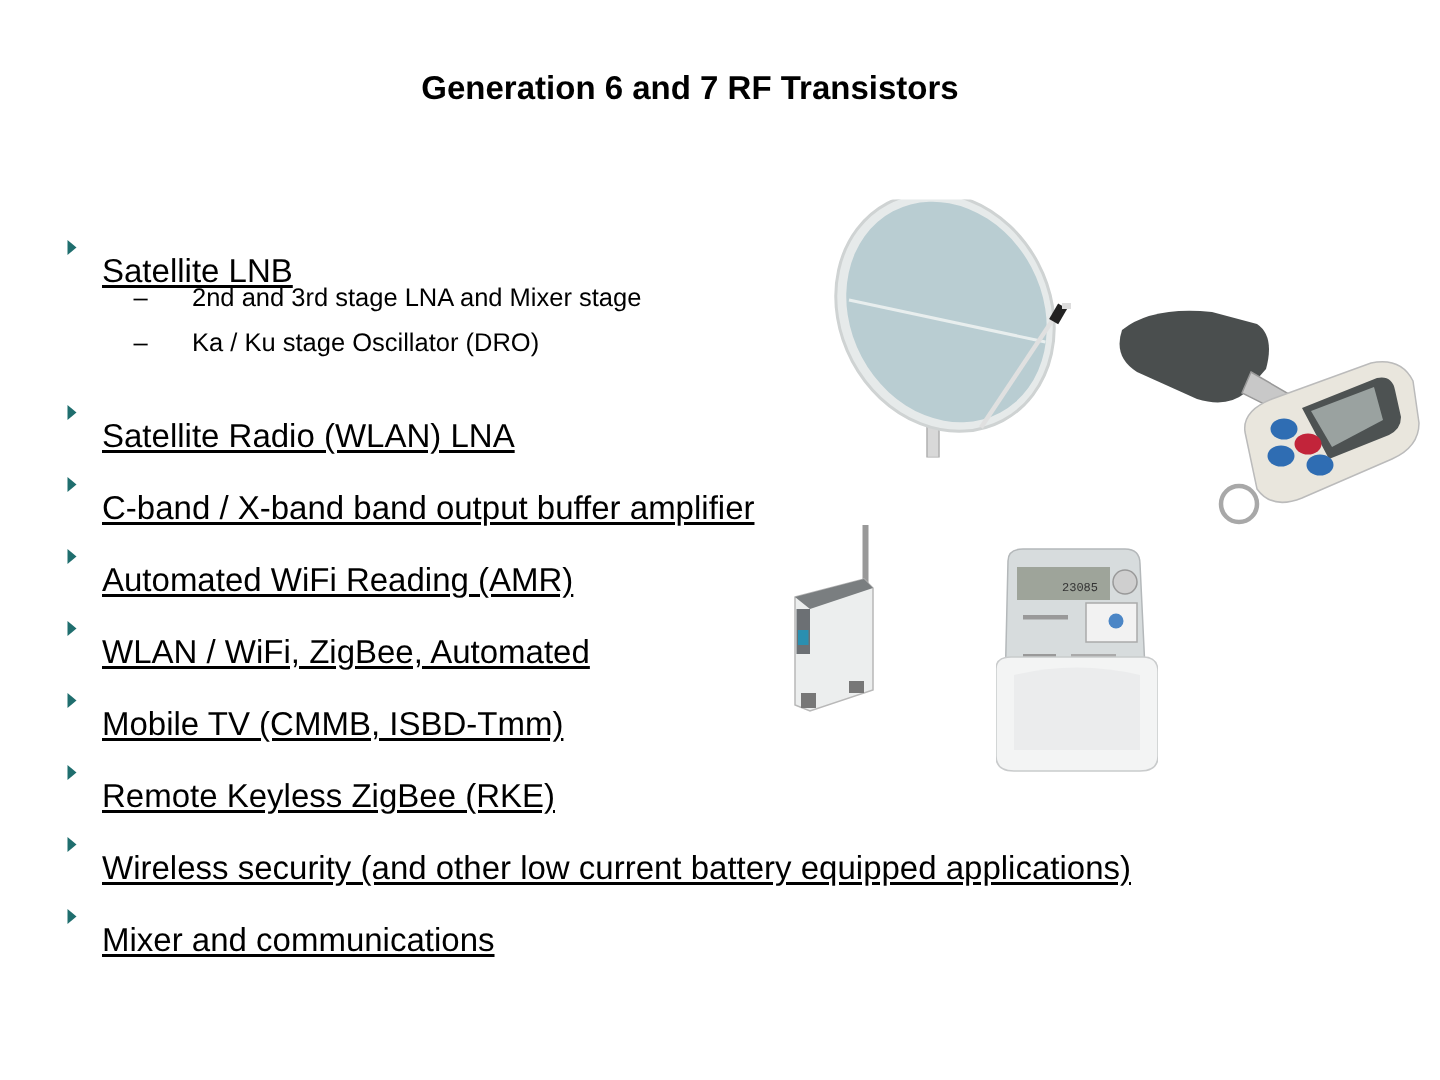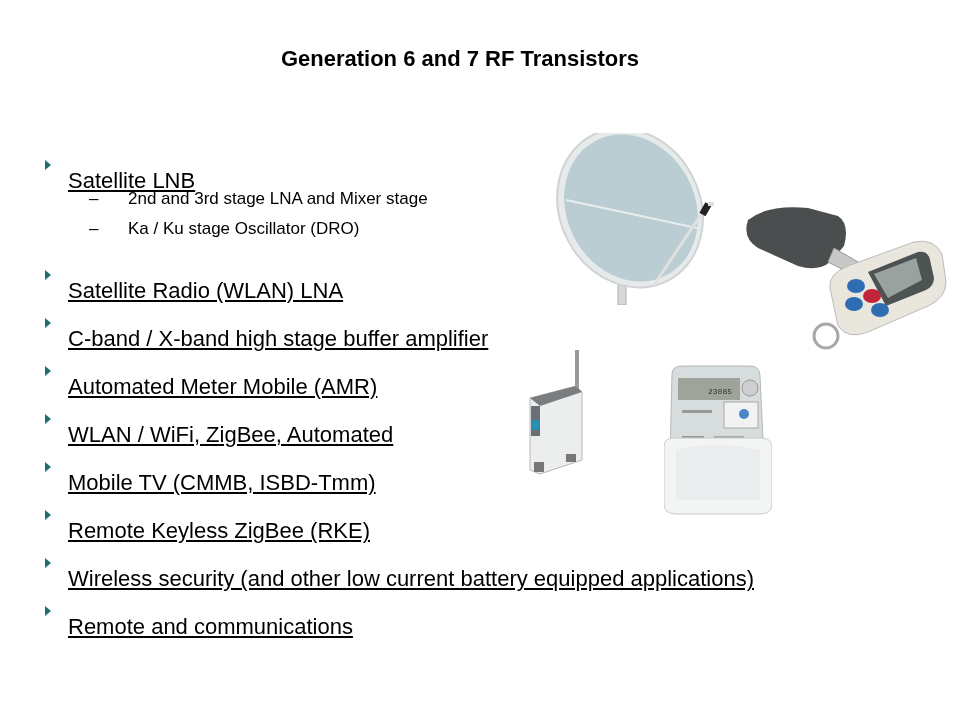--- a/index.html
+++ b/index.html
@@ -37,45 +37,45 @@
     <span class="dash">–</span>
     <span class="text">Ka / Ku stage Oscillator (DRO)</span>
   </div>
 
   <div class="item" style="top:261px;">
     <span class="bullet"></span>
     <span class="text">Satellite Radio (WLAN) LNA</span>
   </div>
   <div class="item" style="top:309px;">
     <span class="bullet"></span>
-    <span class="text">C-band / X-band high stage buffer amplifier</span>
+    <span class="text">C-band / X-band band output buffer amplifier</span>
   </div>
   <div class="item" style="top:357px;">
     <span class="bullet"></span>
-    <span class="text">Automated Meter Mobile (AMR)</span>
+    <span class="text">Automated WiFi Reading (AMR)</span>
   </div>
   <div class="item" style="top:405px;">
     <span class="bullet"></span>
     <span class="text">WLAN / WiFi, ZigBee, Automated</span>
   </div>
   <div class="item" style="top:453px;">
     <span class="bullet"></span>
     <span class="text">Mobile TV (CMMB, ISBD-Tmm)</span>
   </div>
   <div class="item" style="top:501px;">
     <span class="bullet"></span>
     <span class="text">Remote Keyless ZigBee (RKE)</span>
   </div>
   <div class="item" style="top:549px;">
     <span class="bullet"></span>
     <span class="text">Wireless security (and other low current battery equipped applications)</span>
   </div>
   <div class="item" style="top:597px;">
     <span class="bullet"></span>
-    <span class="text">Remote and communications</span>
+    <span class="text">Mixer and communications</span>
   </div>
 
   <svg class="img" style="left:552px; top:133px;" width="190" height="172" viewBox="0 0 190 172">
     <rect x="66" y="140" width="8" height="32" fill="#d8d8d8" stroke="#b0b0b0"></rect>
     <ellipse cx="78" cy="75" rx="70" ry="82" transform="rotate(-28 78 75)" fill="#e6eaea" stroke="#cfd3d3" stroke-width="2"></ellipse>
     <ellipse cx="79" cy="75" rx="64" ry="76" transform="rotate(-28 79 75)" fill="#b9cdd2"></ellipse>
     <line x1="14" y1="67" x2="145" y2="95" stroke="#e8eeee" stroke-width="2"></line>
     <line x1="102" y1="152" x2="150" y2="80" stroke="#e0e0e0" stroke-width="3"></line>
     <rect x="150" y="70" width="7" height="12" fill="#222" transform="rotate(30 153 76)"></rect>
     <rect x="156" y="69" width="6" height="4" fill="#ddd"></rect>

